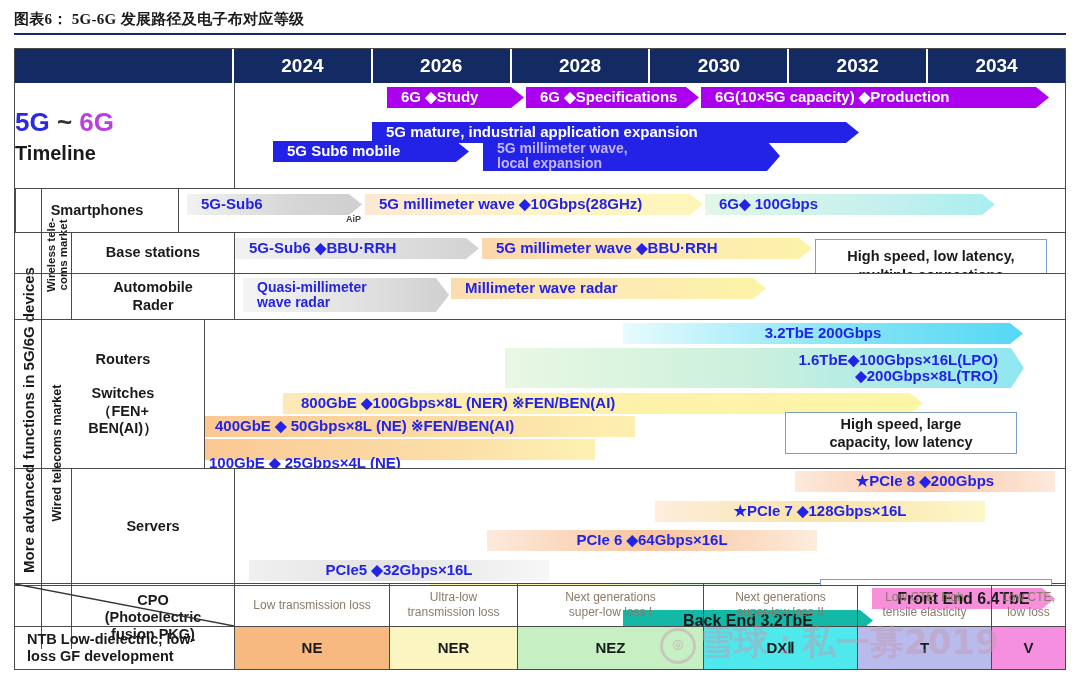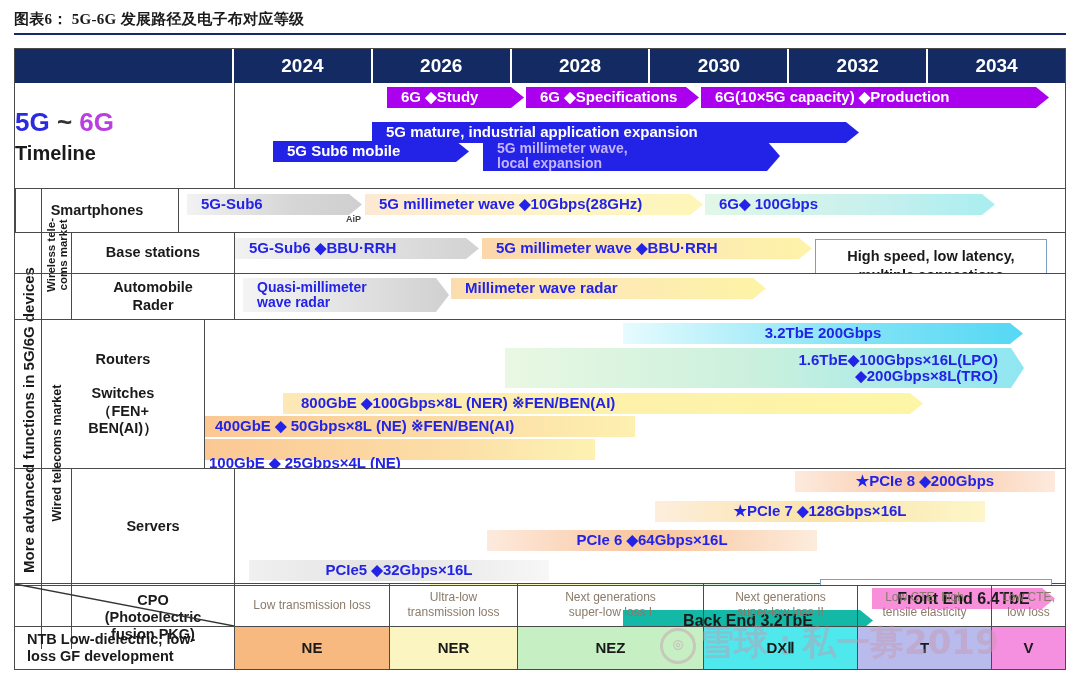--- a/index.html
+++ b/index.html
@@ -190,20 +190,23 @@
           <span style="line-height: 1.08; text-align: right;">1.6TbE◆100Gbps×16L(LPO)<br>◆200Gbps×8L(TRO)</span>
         </div>
         <div class="bar arw" style="left: 78px; top: 73px; width: 640px; height: 21px; background: linear-gradient(90deg, rgb(253, 232, 182) 0%, rgb(253, 241, 171) 50%, rgb(253, 246, 166) 100%); color: rgb(35, 35, 232); font-size: 15px; justify-content: flex-start; padding-left: 18px;">
           <span style="line-height: 1.08; text-align: left;">800GbE ◆100Gbps×8L (NER) ※FEN/BEN(AI)</span>
         </div>
         <div class="bar flat" style="left: 0px; top: 96px; width: 430px; height: 21px; background: linear-gradient(90deg, rgb(251, 200, 148) 0%, rgb(252, 221, 166) 60%, rgb(253, 240, 176) 100%); color: rgb(35, 35, 232); font-size: 15px; justify-content: flex-start; padding-left: 10px;">
           <span style="line-height: 1.08; text-align: left;">400GbE ◆ 50Gbps×8L (NE) ※FEN/BEN(AI)</span>
         </div>
         <div class="bar flat" style="left: 0px; top: 119px; width: 390px; height: 21px; background: linear-gradient(90deg, rgb(251, 200, 148) 0%, rgb(252, 223, 168) 65%, rgb(253, 242, 178) 100%); color: rgb(35, 35, 232); font-size: 15px; justify-content: flex-start; padding-left: 4px;">
           <span style="line-height: 1.08; text-align: left; margin-top: 28px;">100GbE ◆ 25Gbps×4L (NE)</span>
+        </div>
+        <div class="note" style="left: 580px; top: 92px; width: 232px; height: 42px;">
+          <span>High speed, large<br>capacity, low latency</span>
         </div>
       </div>
   </div>
 
   <div class="row" id="r-srv" style="top:419px;height:117px;">
     <div class="lbl-a" style="border:none;"></div>
     <div class="lbl-b"></div>
     <div class="lbl-c">Servers</div>
     <div class="canvas" id="cv-srv">
         <div class="bar flat" style="left: 560px; top: 2px; width: 260px; height: 21px; background: linear-gradient(90deg, rgb(253, 234, 221) 0%, rgb(249, 198, 163) 50%, rgb(253, 234, 221) 100%); color: rgb(35, 35, 232); font-size: 15px; justify-content: center;">

